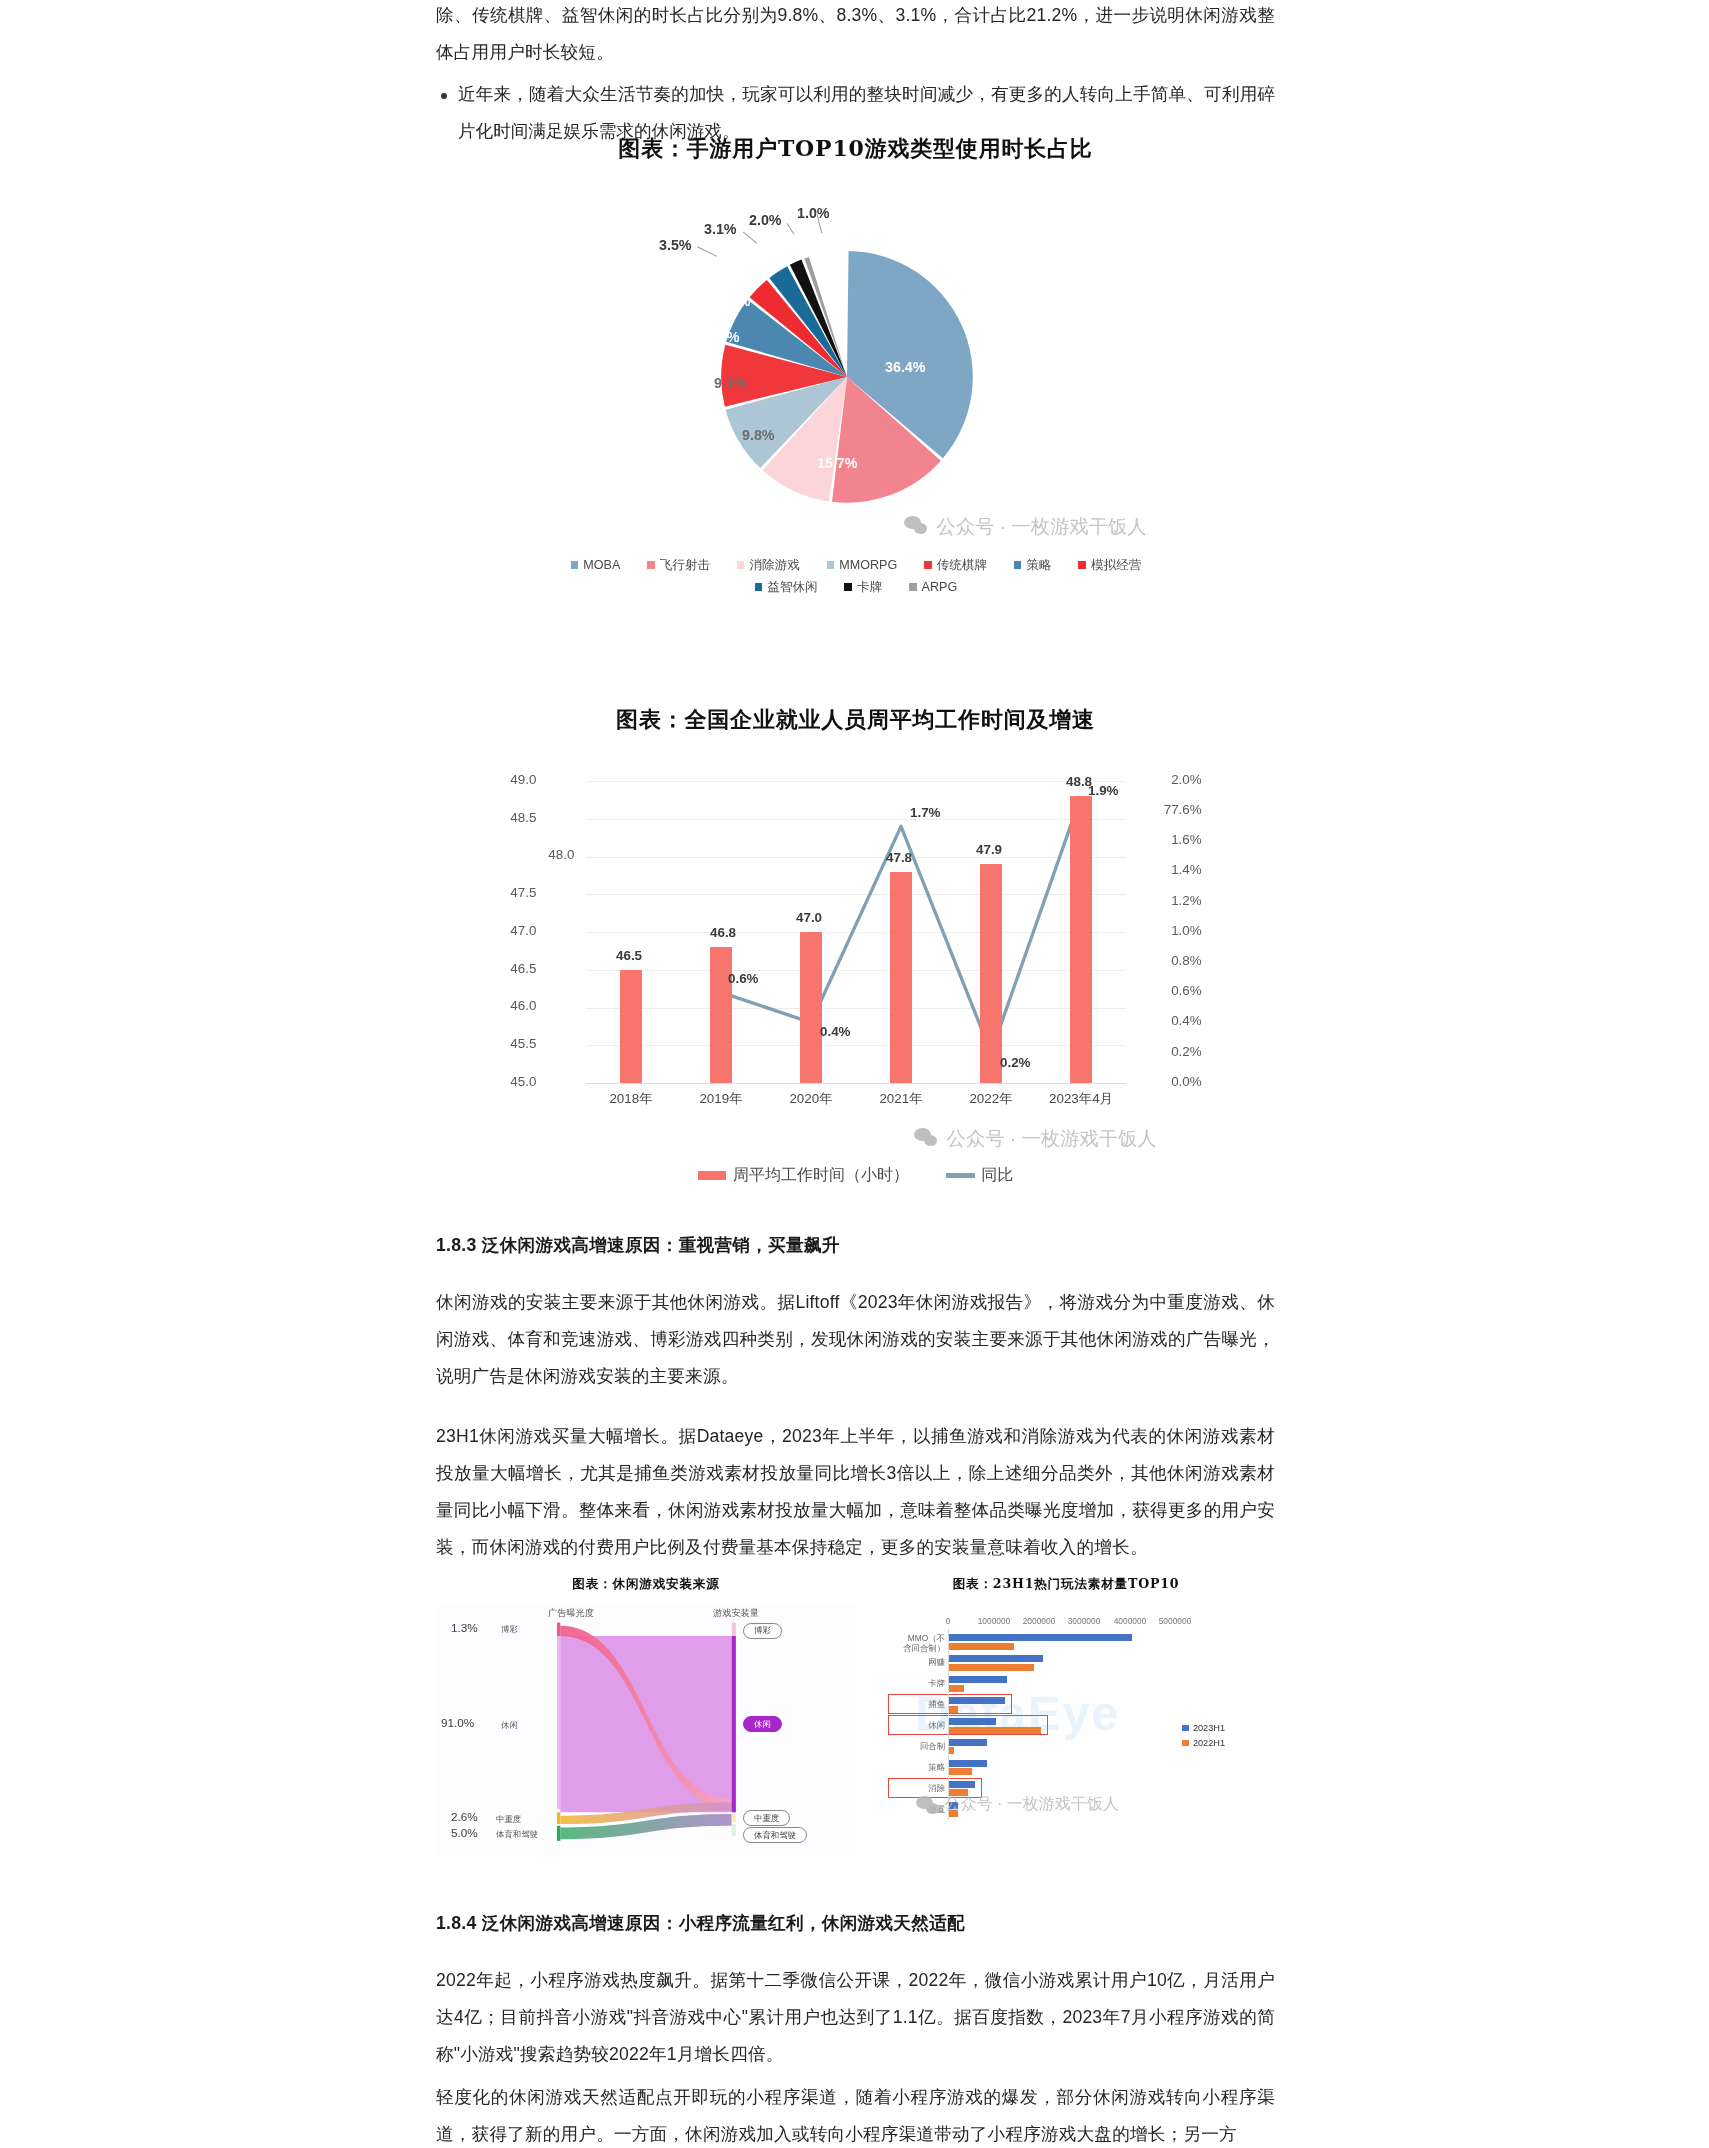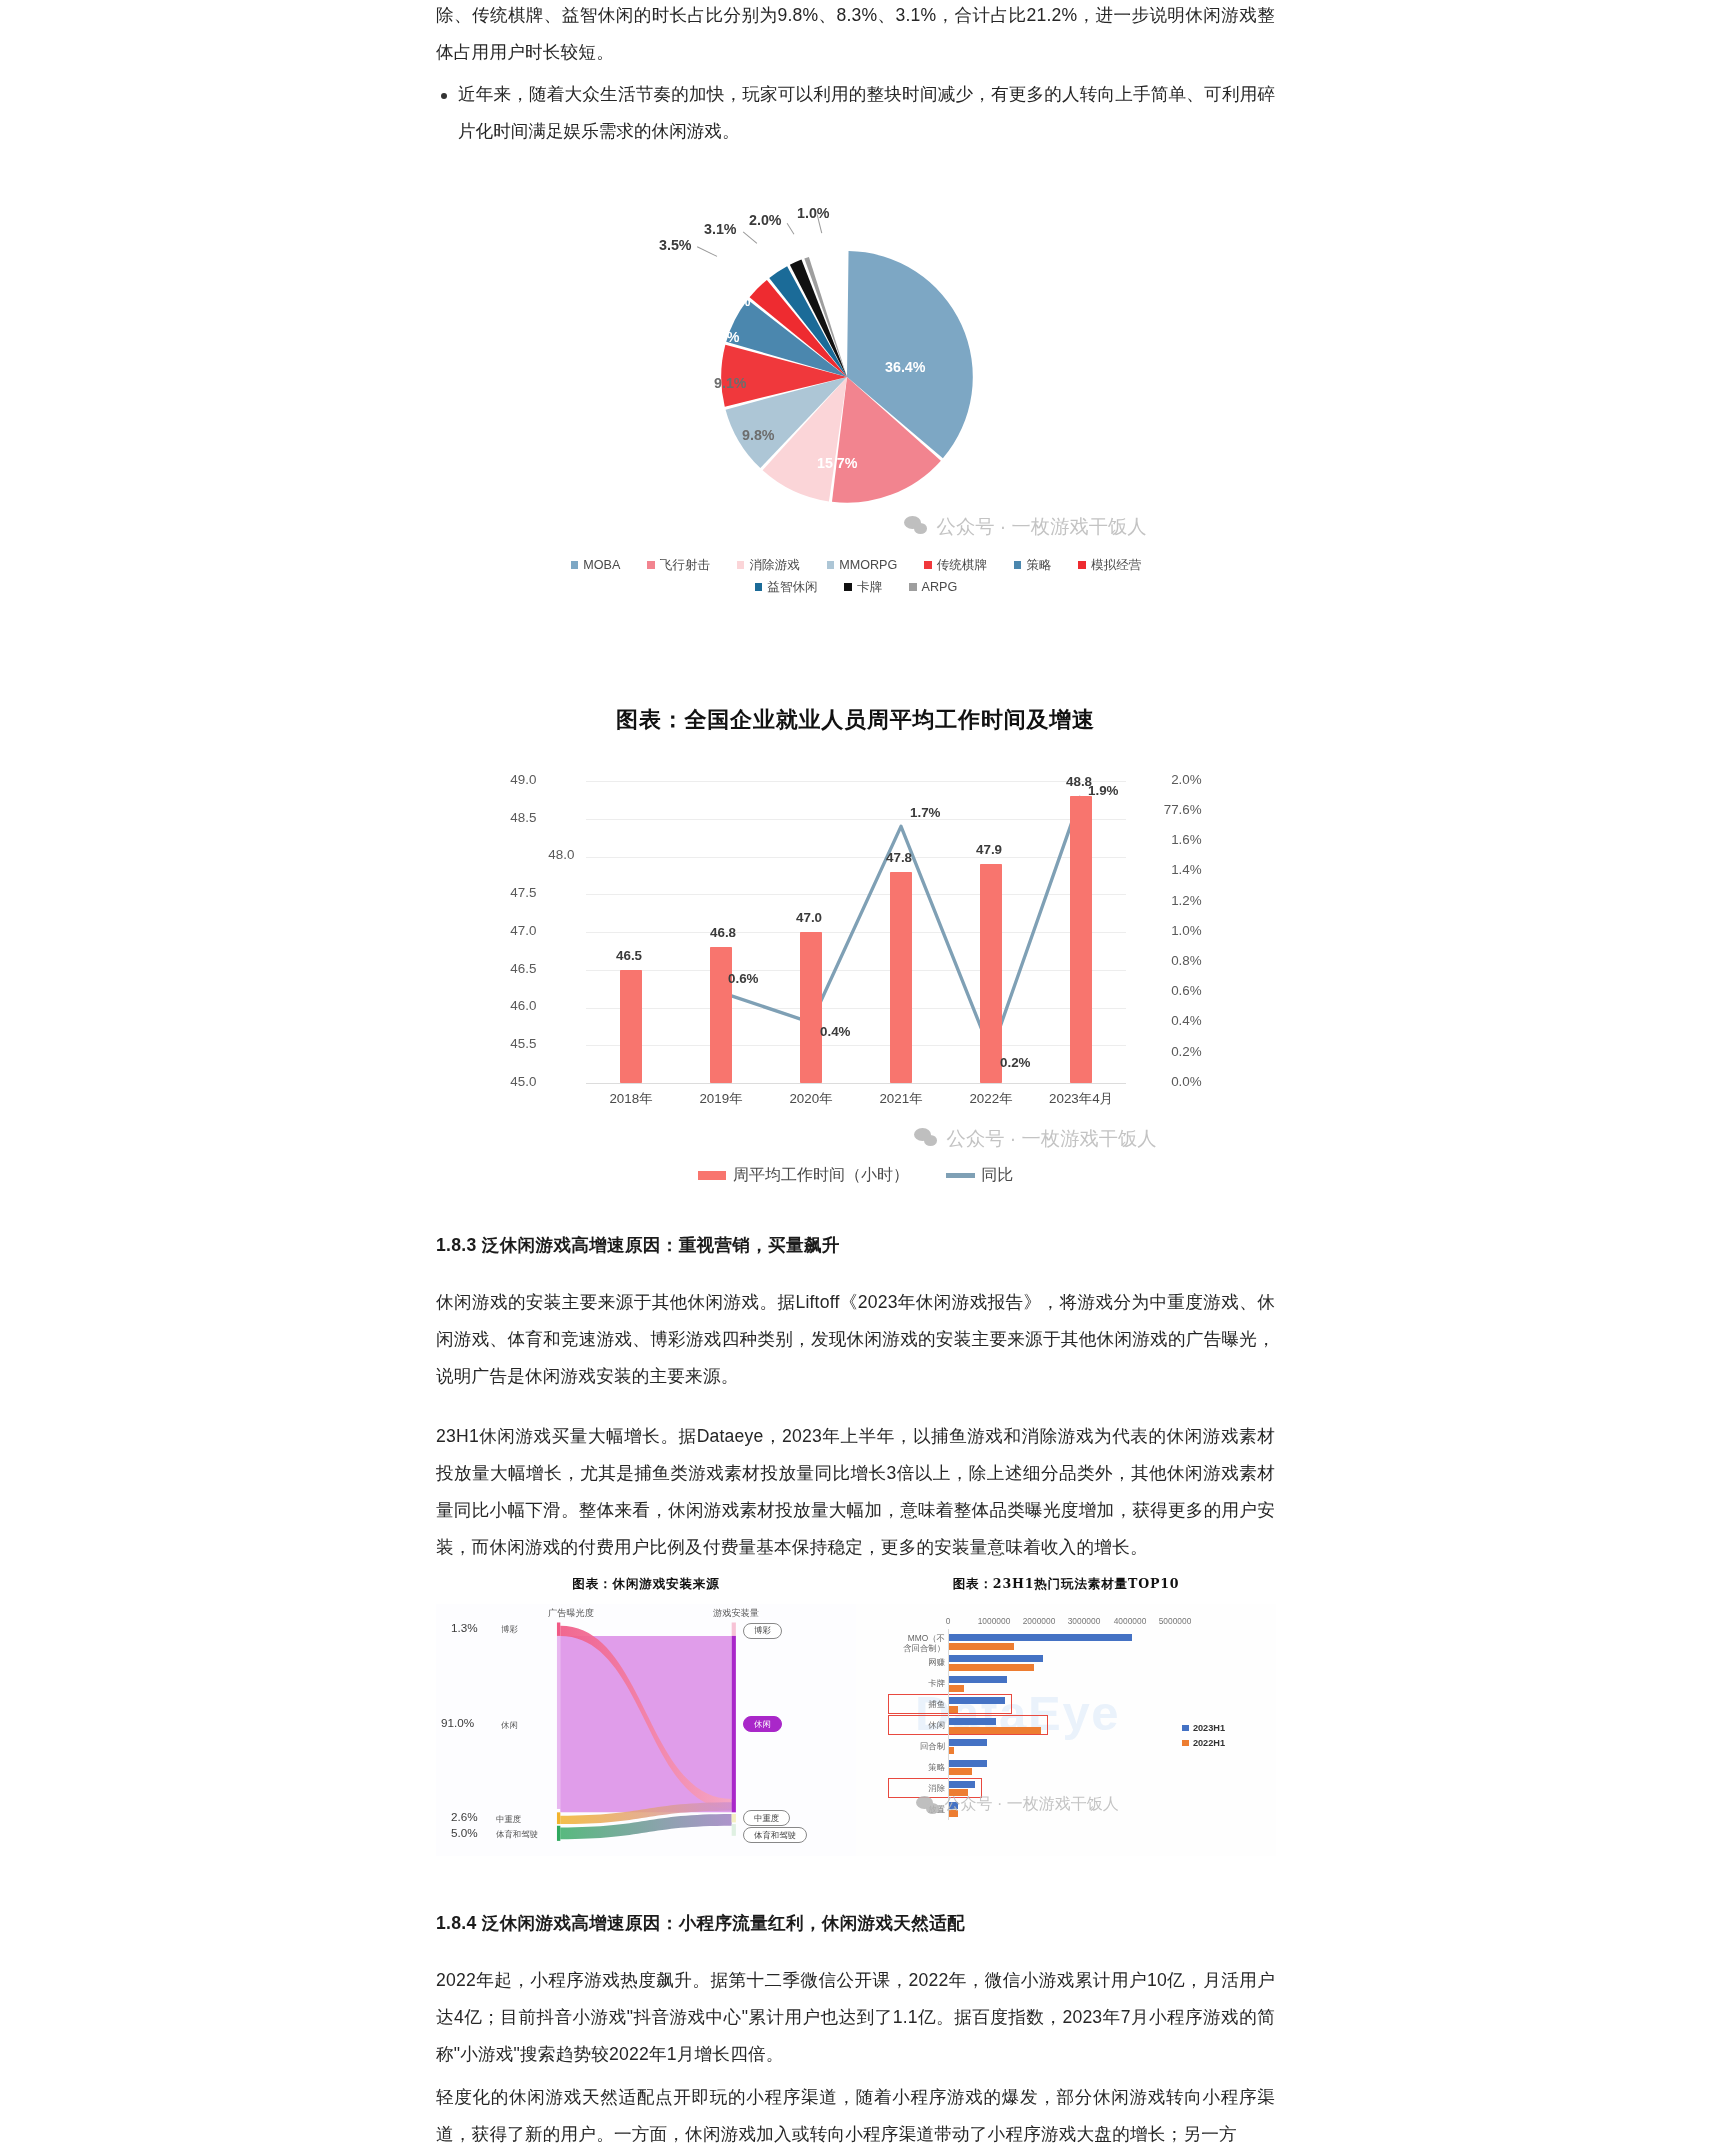--- a/index.html
+++ b/index.html
@@ -145,20 +145,21 @@
 <div class="page">
 
   <div style="position:absolute;left:0;top:-3.4px;width:839px;">
     <div class="para">除、传统棋牌、益智休闲的时长占比分别为9.8%、8.3%、3.1%，合计占比21.2%，进一步说明休闲游戏整体占用用户时长较短。</div>
     <ul class="bullet-list" style="margin-top:5px;">
       <li>近年来，随着大众生活节奏的加快，玩家可以利用的整块时间减少，有更多的人转向上手简单、可利用碎片化时间满足娱乐需求的休闲游戏。</li>
     </ul>
   </div>
 
   <div class="figure" id="pie-fig">
+    <div class="fig-title big">图表：手游用户TOP10游戏类型使用时长占比</div>
 
     <div class="pie-wrap">
       <svg class="pie-svg" width="420" height="369" viewBox="0 0 500 440">
         <g id="pie-slices">
             <path d="M250,230 L251.8325501252871,80.0111945509322 A150,150 0 0 1 364.33248991388507,327.0983097179934 Z" fill="#7da7c4"></path>
             <path d="M250,230 L361.92603729595146,329.86271664252524 A150,150 0 0 1 232.08343986359083,378.9261456993984 Z" fill="#f2848f"></path>
             <path d="M250,230 L228.4501980165619,378.4439491339226 A150,150 0 0 1 149.3583321409543,341.2261421184315 Z" fill="#fbd5d8"></path>
             <path d="M250,230 L146.6708777877792,338.73404481969726 A150,150 0 0 1 105.17910536811624,269.0756762963972 Z" fill="#adc6d6"></path>
             <path d="M250,230 L104.2676320003531,265.5257219098429 A150,150 0 0 1 104.9631254363313,191.7337613972495 Z" fill="#f0383c"></path>
             <path d="M250,230 L105.94134798426813,188.2016175024646 A150,150 0 0 1 131.5088471021289,138.02257513425735 Z" fill="#4b87ae"></path>
@@ -454,21 +455,21 @@
             <div class="t10-bar" style="left: 92px; top: 206px; width: 10px; background: rgb(237, 125, 49);"></div>
           </div>
         <div id="t10-boxes">
             <div class="t10-box" style="left: 32px; top: 90px; width: 124px; height: 20px;"></div>
             <div class="t10-box" style="left: 32px; top: 111px; width: 160px; height: 20px;"></div>
             <div class="t10-box" style="left: 32px; top: 174px; width: 94px; height: 20px;"></div>
           </div>
 
         <div style="position:absolute;left:0;top:25px;width:0.8px;height:191px;background:#d9d9d9;left:92px;"></div>
 
-        <div class="t10-legend" style="left:326px;top:119px;font-weight:bold;">
+        <div class="t10-legend" style="left:326px;top:119px;">
           <div style="display:flex;align-items:center;margin-bottom:5px;">
             <span class="t10-sw" style="background:#4472c4;"></span>
             <span>2023H1</span>
           </div>
           <div style="display:flex;align-items:center;">
             <span class="t10-sw" style="background:#ed7d31;"></span>
             <span>2022H1</span>
           </div>
         </div>
 

